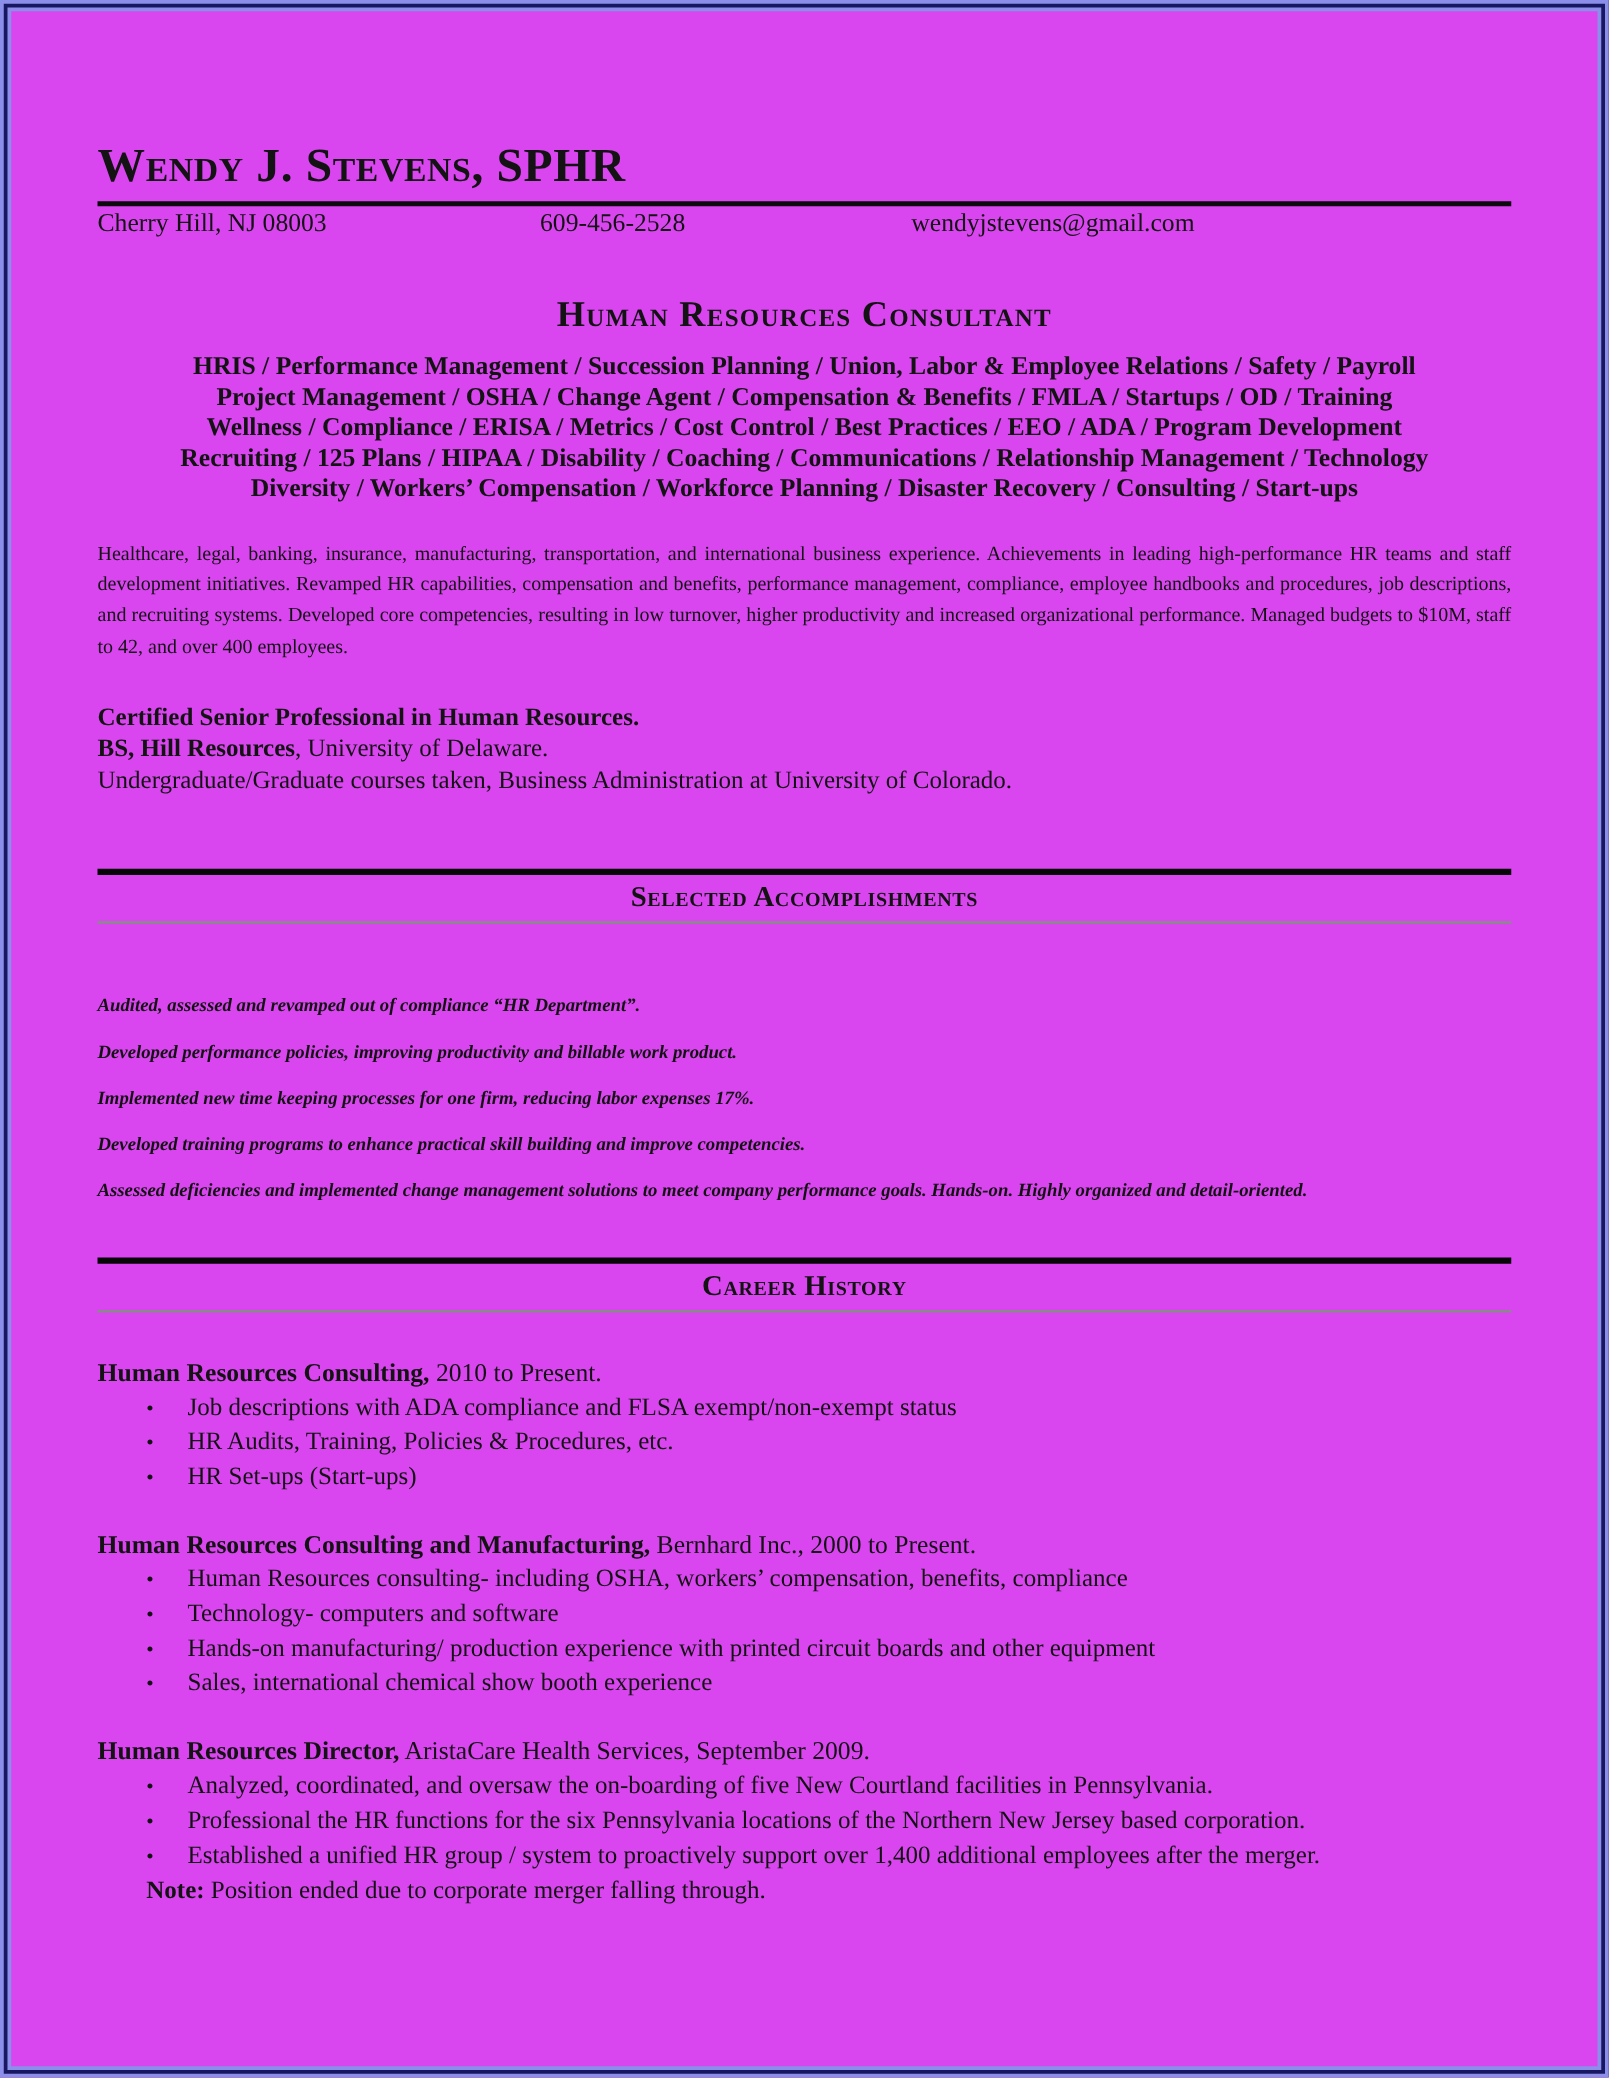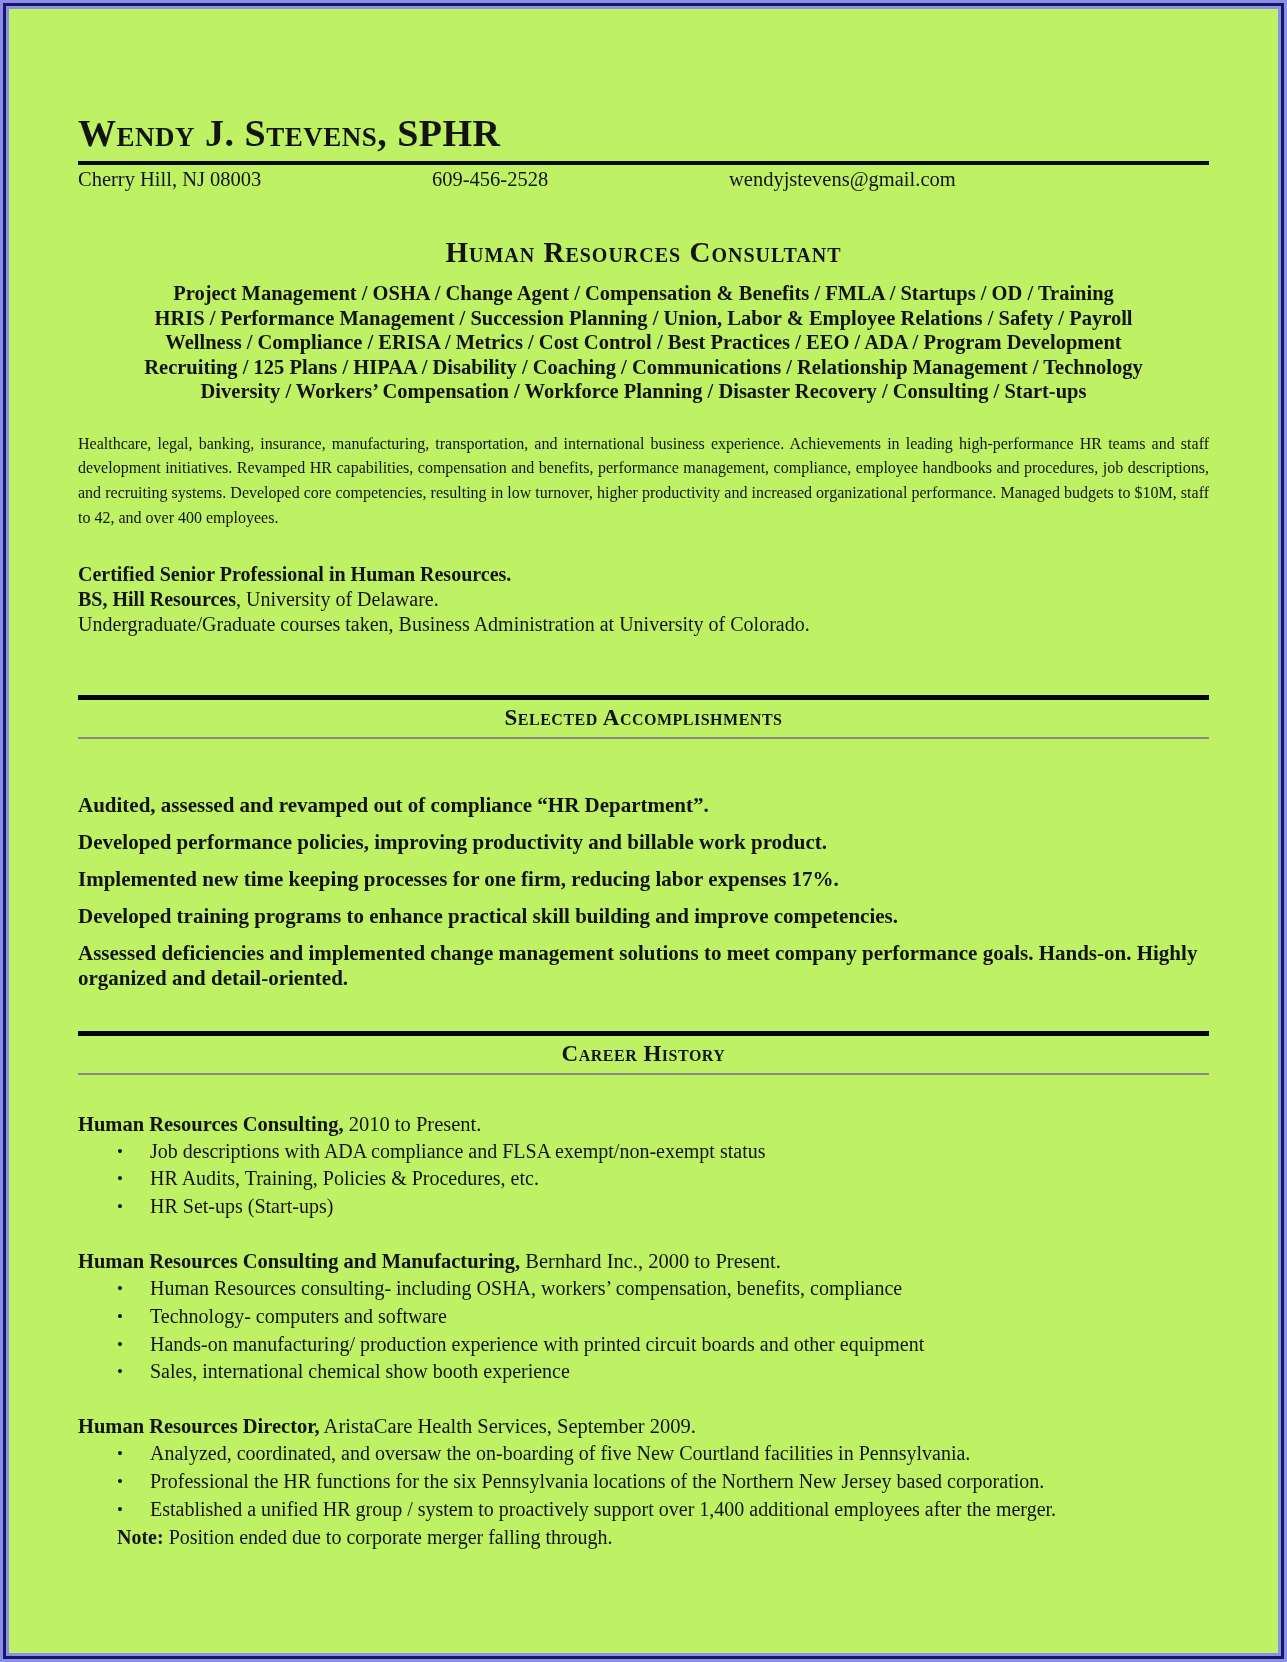--- a/index.html
+++ b/index.html
@@ -3,21 +3,21 @@
 <meta charset="utf-8">
 <style>
   html, body { margin: 0; padding: 0; background: #ffffff; }
   body { font-family: "Liberation Serif", "DejaVu Serif", serif; color: #131313; }
 
   .page {
     position: relative;
     width: 1287px;
     height: 1662px;
     box-sizing: border-box;
-    background: #bef264;
+    background: #d946ef;
     box-shadow:
       inset 0 0 0 3px #8b8fe9,
       inset 0 0 0 6px #181862,
       inset 0 0 0 9px #8b8fe9;
     overflow: hidden;
   }
 
   .content {
     box-sizing: border-box;
     padding: 112px 78px 0 78px;
@@ -77,22 +77,23 @@
     letter-spacing: 0.5px;
     padding: 5px 0 6px 0;
   }
   .rule-light { height: 2px; background: #8a8a8a; }
 
   
   .accomp-list { margin-top: 54px; }
   .accomp-list p {
     margin: 0 0 12px 0;
     font-weight: bold;
-    font-size: 21px;
+    font-size: 15px;
     line-height: 25px;
+    font-style: italic;
   }
 
   
   .jobs { margin-top: 36px; }
   .job { margin-top: 27px; }
   .job:first-child { margin-top: 0; }
   .job-head { font-size: 20.5px; line-height: 27px; }
   .job-title { font-weight: bold; }
   .bullet {
     display: flex;
@@ -113,22 +114,22 @@
     <div class="name">Wendy J. Stevens, SPHR</div>
     <div class="name-rule"></div>
     <div class="contact-row">
       <span class="contact-location">Cherry Hill, NJ 08003</span>
       <span class="contact-phone">609-456-2528</span>
       <span class="contact-email">wendyjstevens@gmail.com</span>
     </div>
 
     <div class="headline">Human Resources Consultant</div>
     <div class="keywords">
+      <div>HRIS / Performance Management / Succession Planning / Union, Labor &amp; Employee Relations / Safety / Payroll</div>
       <div>Project Management / OSHA / Change Agent / Compensation &amp; Benefits / FMLA / Startups / OD / Training</div>
-      <div>HRIS / Performance Management / Succession Planning / Union, Labor &amp; Employee Relations / Safety / Payroll</div>
       <div>Wellness / Compliance / ERISA / Metrics / Cost Control / Best Practices / EEO / ADA / Program Development</div>
       <div>Recruiting / 125 Plans / HIPAA / Disability / Coaching / Communications / Relationship Management / Technology</div>
       <div>Diversity / Workers’ Compensation / Workforce Planning / Disaster Recovery / Consulting / Start-ups</div>
     </div>
 
     <p class="summary">Healthcare, legal, banking, insurance, manufacturing, transportation, and international business experience. Achievements in leading high-performance HR teams and staff development initiatives. Revamped HR capabilities, compensation and benefits, performance management, compliance, employee handbooks and procedures, job descriptions, and recruiting systems. Developed core competencies, resulting in low turnover, higher productivity and increased organizational performance. Managed budgets to $10M, staff to 42, and over 400 employees.</p>
 
     <div class="credentials">
       <div><span class="cred-bold">Certified Senior Professional in Human Resources.</span></div>
       <div><span class="cred-bold">BS, Hill Resources</span><span>, University of Delaware.</span></div>

